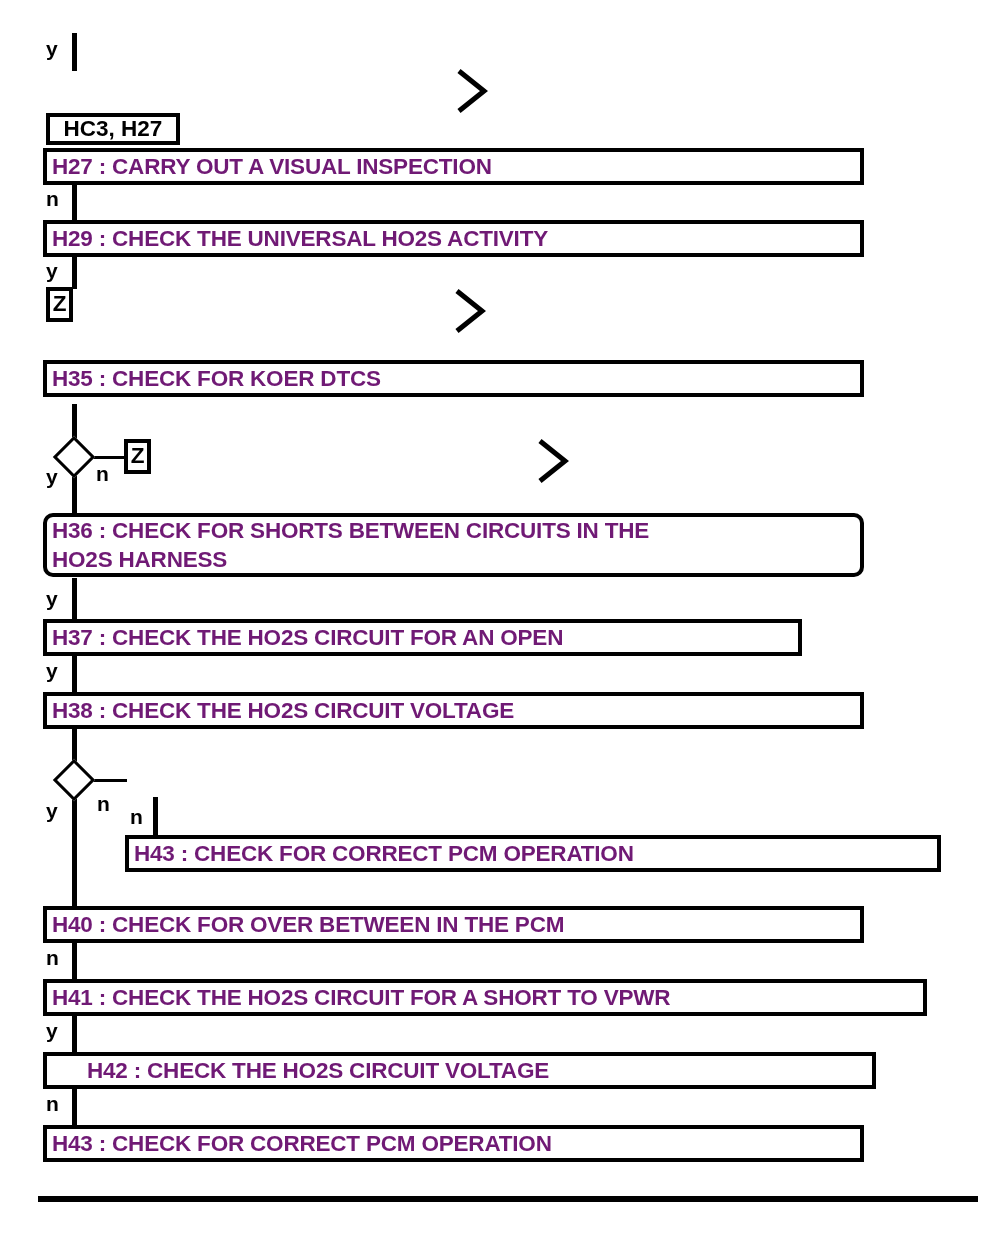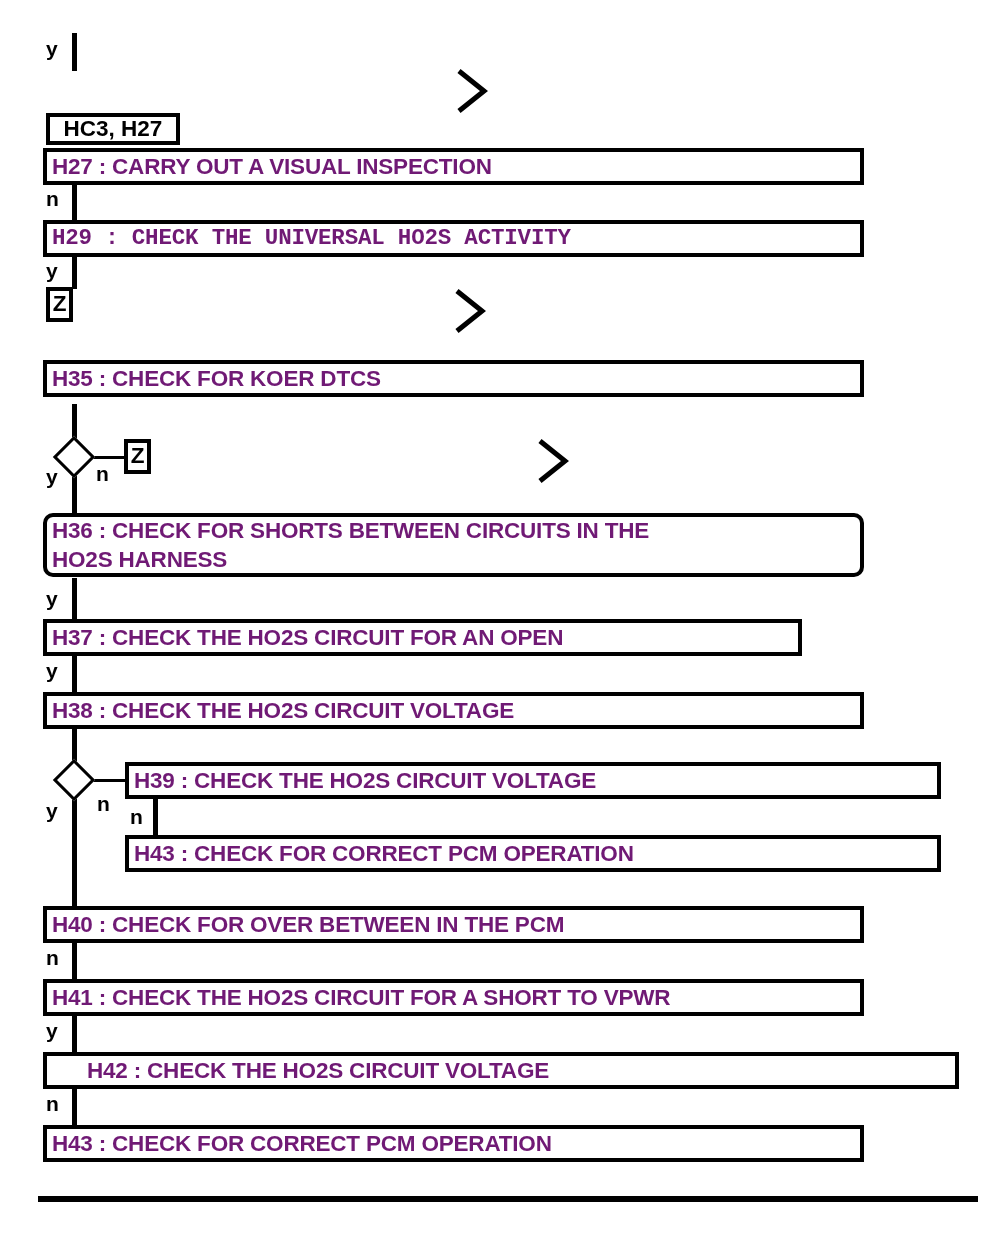--- a/index.html
+++ b/index.html
@@ -123,49 +123,46 @@
     <div class="vline" style="left: 72px; top: 1014px; height: 40px;"></div>
     <div class="vline" style="left: 72px; top: 1087px; height: 40px;"></div>
     <div class="vline" style="left: 153px; top: 797px; height: 40px;"></div>
     <div class="hline" style="left: 88px; top: 456px; width: 38px;"></div>
     <div class="hline" style="left: 88px; top: 779px; width: 39px;"></div>
     <div class="diamond" style="left: 59px; top: 442px;"></div>
     <div class="diamond" style="left: 59px; top: 765px;"></div>
     <div class="step-box" style="left: 43px; top: 148px; width: 821px; height: 37px;">
       <div class="step-label">H27 : CARRY OUT A VISUAL INSPECTION</div>
     </div>
-    <div class="step-box" style="left: 43px; top: 220px; width: 821px; height: 37px; font-family: Liberation Mono, monospace;">
+    <div class="step-box" style="left: 43px; top: 220px; width: 821px; height: 37px;">
       <div class="step-label">H29 : CHECK THE UNIVERSAL HO2S ACTIVITY</div>
     </div>
     <div class="step-box" style="left: 43px; top: 360px; width: 821px; height: 37px;">
       <div class="step-label">H35 : CHECK FOR KOER DTCS</div>
     </div>
     <div class="step-box" style="left: 43px; top: 513px; width: 821px; height: 64px; border-radius: 10px;">
       <div class="step-label">H36 : CHECK FOR SHORTS BETWEEN CIRCUITS IN THE
 HO2S HARNESS</div>
     </div>
     <div class="step-box" style="left: 43px; top: 619px; width: 759px; height: 37px;">
       <div class="step-label">H37 : CHECK THE HO2S CIRCUIT FOR AN OPEN</div>
     </div>
     <div class="step-box" style="left: 43px; top: 692px; width: 821px; height: 37px;">
       <div class="step-label">H38 : CHECK THE HO2S CIRCUIT VOLTAGE</div>
     </div>
-    <div class="step-box" style="left: 125px; top: 762px; width: 816px; height: 37px;">
-      <div class="step-label">H39 : CHECK THE HO2S CIRCUIT VOLTAGE</div>
-    </div>
     <div class="step-box" style="left: 125px; top: 835px; width: 816px; height: 37px;">
       <div class="step-label">H43 : CHECK FOR CORRECT PCM OPERATION</div>
     </div>
     <div class="step-box" style="left: 43px; top: 906px; width: 821px; height: 37px;">
       <div class="step-label">H40 : CHECK FOR OVER BETWEEN IN THE PCM</div>
     </div>
-    <div class="step-box" style="left: 43px; top: 979px; width: 821px; height: 37px;">
+    <div class="step-box" style="left: 43px; top: 979px; width: 884px; height: 37px;">
       <div class="step-label">H41 : CHECK THE HO2S CIRCUIT FOR A SHORT TO VPWR</div>
     </div>
-    <div class="step-box" style="left: 43px; top: 1052px; width: 916px; height: 37px; padding-left: 40px;">
+    <div class="step-box" style="left: 43px; top: 1052px; width: 833px; height: 37px; padding-left: 40px;">
       <div class="step-label">H42 : CHECK THE HO2S CIRCUIT VOLTAGE</div>
     </div>
     <div class="step-box" style="left: 43px; top: 1125px; width: 821px; height: 37px;">
       <div class="step-label">H43 : CHECK FOR CORRECT PCM OPERATION</div>
     </div>
     <div class="tag-box" style="left: 46px; top: 70px; width: 134px; height: 32px; margin-top: 43px;">
       <span class="tag-label">HC3, H27</span>
     </div>
     <div class="tag-box" style="left: 46px; top: 287px; width: 27px; height: 35px;">
       <span class="tag-label">Z</span>

